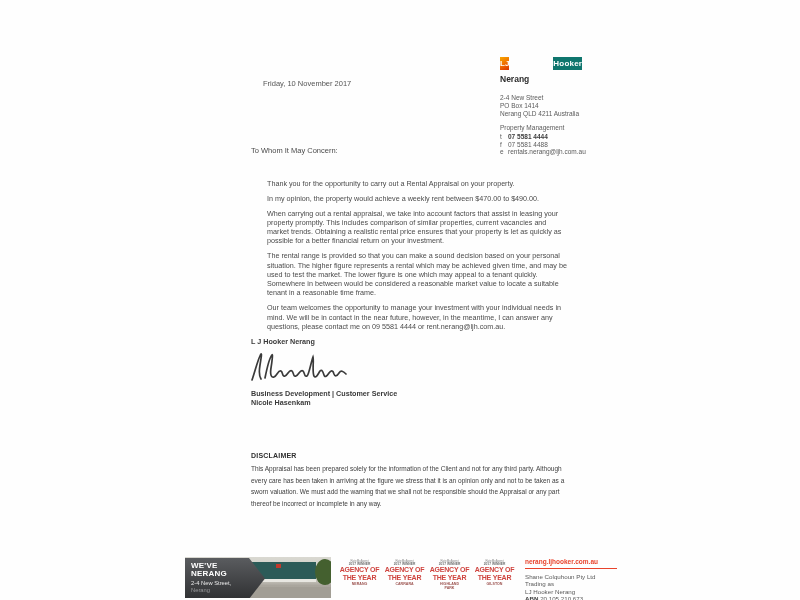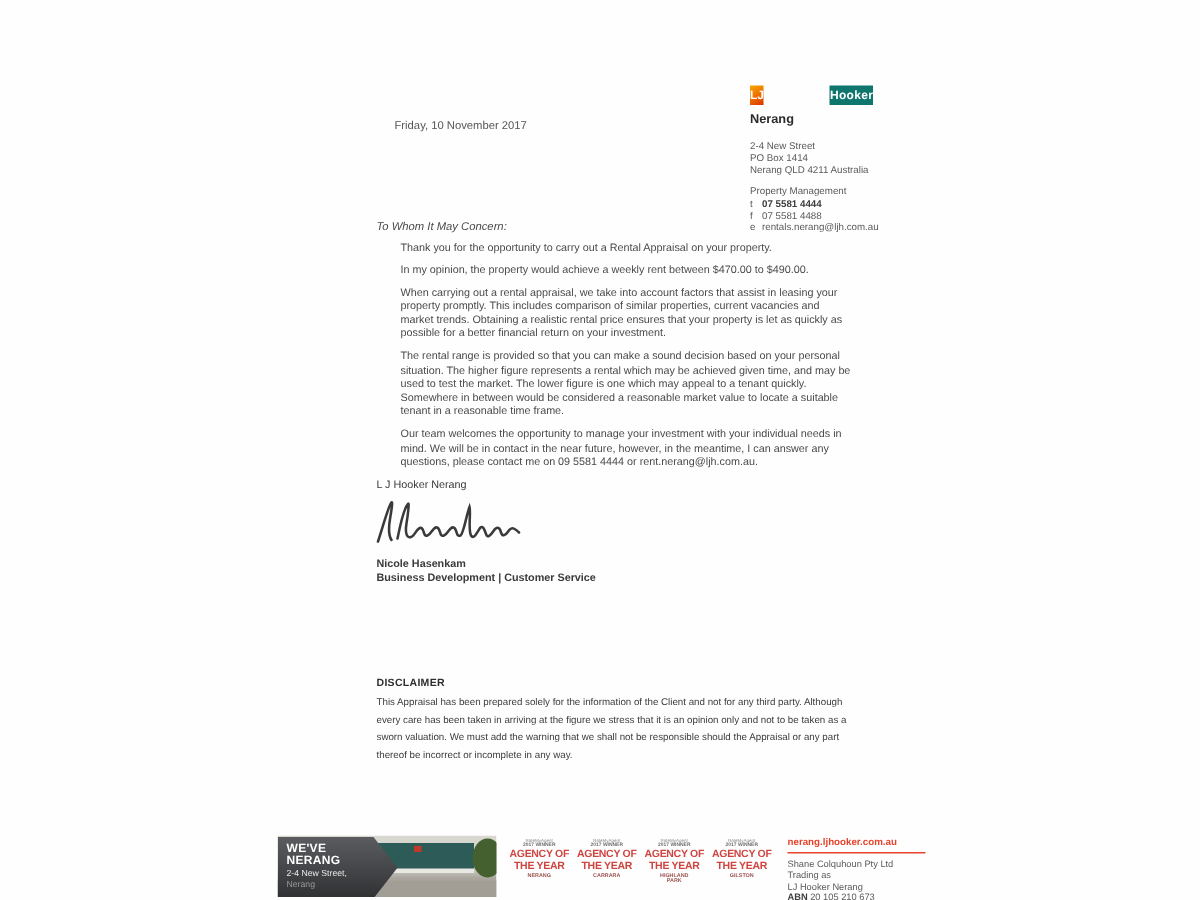--- a/index.html
+++ b/index.html
@@ -17,25 +17,25 @@
   .office-name { font-size:8.5px; font-weight:bold; color:#2b2b2b; margin-bottom:10px; }
   .addr { font-size:6.5px; line-height:7.8px; color:#5a5a5a; margin-bottom:7px; }
   .dept { font-size:6.5px; color:#5a5a5a; margin-bottom:2px; }
   .contact-row { font-size:6.5px; line-height:7.5px; color:#5a5a5a; display:flex; }
   .contact-row .lbl { width:8px; }
   .contact-row.bold .val { font-weight:bold; color:#3d3d3d; }
 
   
   .date { position:absolute; left:263px; top:79px; font-size:7.5px; color:#555; }
   .body-col { position:absolute; left:251px; top:146px; width:318px; }
-  .salutation { font-size:7.5px; color:#4a4a4a; margin-bottom:5px;font-style:italic; }
+  .salutation { font-size:7.5px; color:#4a4a4a; margin-bottom:24px; }
   .subject { font-size:7.5px; font-weight:bold; color:#3a3a3a; margin-bottom:11px; letter-spacing:.1px; }
   .body-col p.para { font-size:7.2px; line-height:9.3px; color:#4a4a4a; margin-bottom:5.5px;margin-left:16px; }
   .closing { font-size:7.2px; line-height:9.3px; color:#4a4a4a; margin-top:2px; }
-  .company { font-size:7.2px; font-weight:normal; color:#3a3a3a; }
+  .company { font-size:7.2px; font-weight:bold; color:#3a3a3a; }
   .signature { margin:3px 0 0 -3px; }
   .signatory { font-size:7.2px; font-weight:bold; color:#3a3a3a; line-height:9px; }
 
   
   .disclaimer { position:absolute; left:251px; top:452px; width:324px; }
   .disclaimer-h { font-size:7px; font-weight:bold; color:#2f2f2f; margin-bottom:4px; letter-spacing:.2px; }
   .disclaimer-t { font-size:6.5px; line-height:11.6px; color:#3c3c3c; }
 
   
   .footer { position:absolute; left:185px; top:557px; width:432px; height:41px; display:flex; }
@@ -112,22 +112,22 @@
     <svg class="signature" width="105" height="36" viewBox="0 0 105 36">
       <path d="M4 31 C7 22 11 7 13 5 C14 4 13 10 12 16 C11 22 11 27 13 30
                M17 29 C19 19 22 8 24 6 C25 4 24 13 23 19 C22 25 23 29 26 28
                C29 27 30 21 33 22 C35 23 34 28 37 27 C40 26 41 20 44 22
                C46 24 45 28 48 27 C51 26 52 20 55 22 C57 24 56 28 59 27
                C61 26 63 13 65 8 C66 12 64 23 66 27 C68 30 70 25 72 22
                C74 20 75 23 76 26 C77 29 79 27 81 24 C83 21 85 21 86 25
                C87 28 89 27 91 24 C93 21 95 22 98 25" fill="none" stroke="#3a3a3a" stroke-width="1.7" stroke-linecap="round"></path>
     </svg>
 
+    <div class="signatory">Business Development | Customer Service</div>
     <div class="signatory">Nicole Hasenkam</div>
-    <div class="signatory">Business Development | Customer Service</div>
   </div>
 
   <div class="disclaimer">
     <div class="disclaimer-h">DISCLAIMER</div>
     <div class="disclaimer-t">This Appraisal has been prepared solely for the information of the Client and not for any third party.  Although every care has been taken in arriving at the figure we stress that it is an opinion only and not to be taken as a sworn valuation. We must add the warning that we shall not be responsible should the Appraisal or any part thereof be incorrect or incomplete in any way.</div>
   </div>
 
   <div class="footer">
 
     <div class="moved-wrap">

